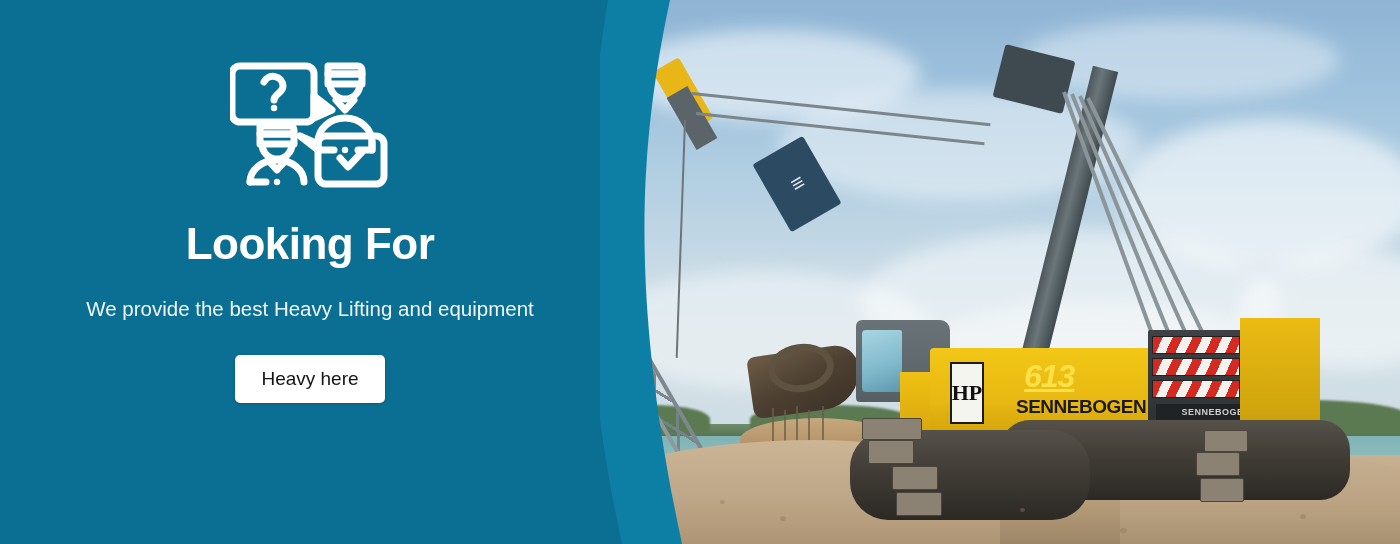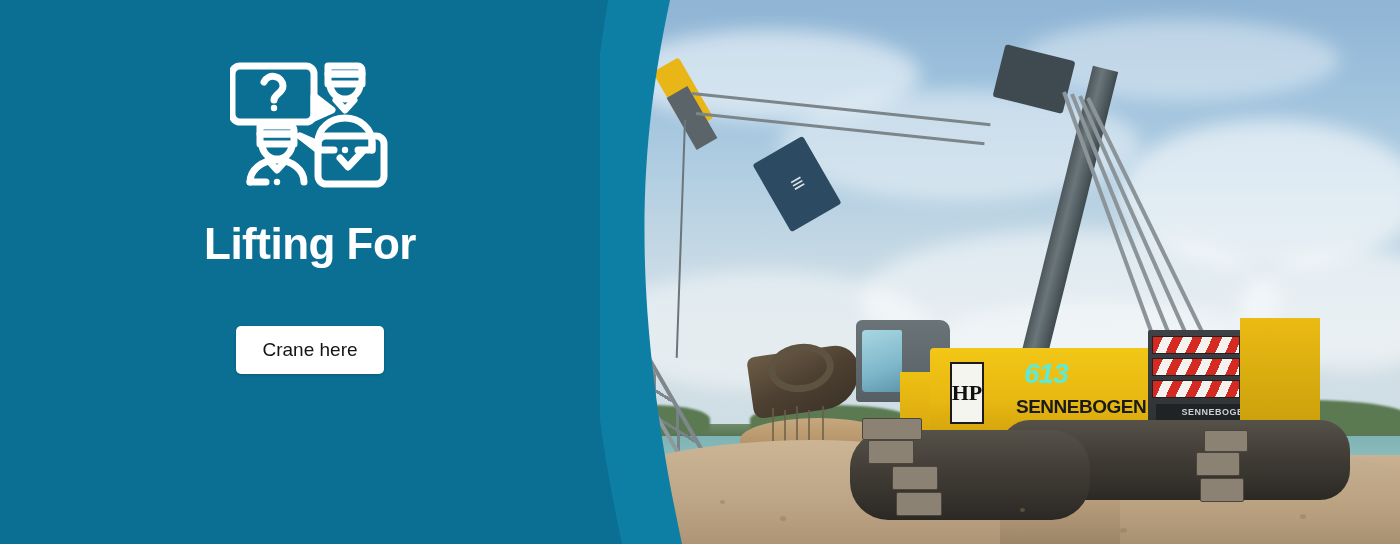--- a/index.html
+++ b/index.html
@@ -136,22 +136,22 @@
     background:linear-gradient(180deg,#efc014,#d6a40e);
   }
   .hp-badge {
     position:absolute; left:350px; top:362px; width:34px; height:62px;
     border:2px solid #1b1b1b; background:#f5f5f0;
     display:flex; align-items:center; justify-content:center;
     font-weight:bold; font-size:22px; color:#111; font-family:"Liberation Serif", serif;
   }
   .model-no {
     position:absolute; left:424px; top:358px;
-    font-size:28px; font-weight:bold; color:#5eead4;
-    font-style:italic; letter-spacing:-1px;
+    font-size:32px; font-weight:bold; color:#fde047;
+    font-style:italic; letter-spacing:-1px;text-decoration:underline;
   }
   .brand-name {
     position:absolute; left:416px; top:396px;
     font-size:19px; font-weight:bold; color:#1a1a1a; letter-spacing:-0.5px;
   }
   .counterweight {
     position:absolute; left:548px; top:330px; width:130px; height:100px;
     background:linear-gradient(180deg,#3e4246 0%, #2d3134 100%);
     border-radius:2px;
   }
@@ -373,22 +373,23 @@
 
         <g>
           <path d="M96 88 h50 a8 8 0 0 1 8 8 v32 a8 8 0 0 1 -8 8 h-50 a8 8 0 0 1 -8 -8 v-32 a8 8 0 0 1 8 -8 z"></path>
           <path d="M88 96 l-18 -8 18 14 z" fill="#ffffff" stroke="#ffffff"></path>
           <path d="M110 110 l8 9 14 -15"></path>
         </g>
       </svg>
     </div>
 
     <h1 class="headline">
-      <span>Lifting For</span>
+      <span>Looking For</span>
     </h1>
 
     <p class="subtitle">
+      <span>We provide the best Heavy Lifting and equipment</span>
     </p>
 
-    <button class="cta">Crane here</button>
+    <button class="cta">Heavy here</button>
   </div>
 
 </div>
 
 </body></html>

